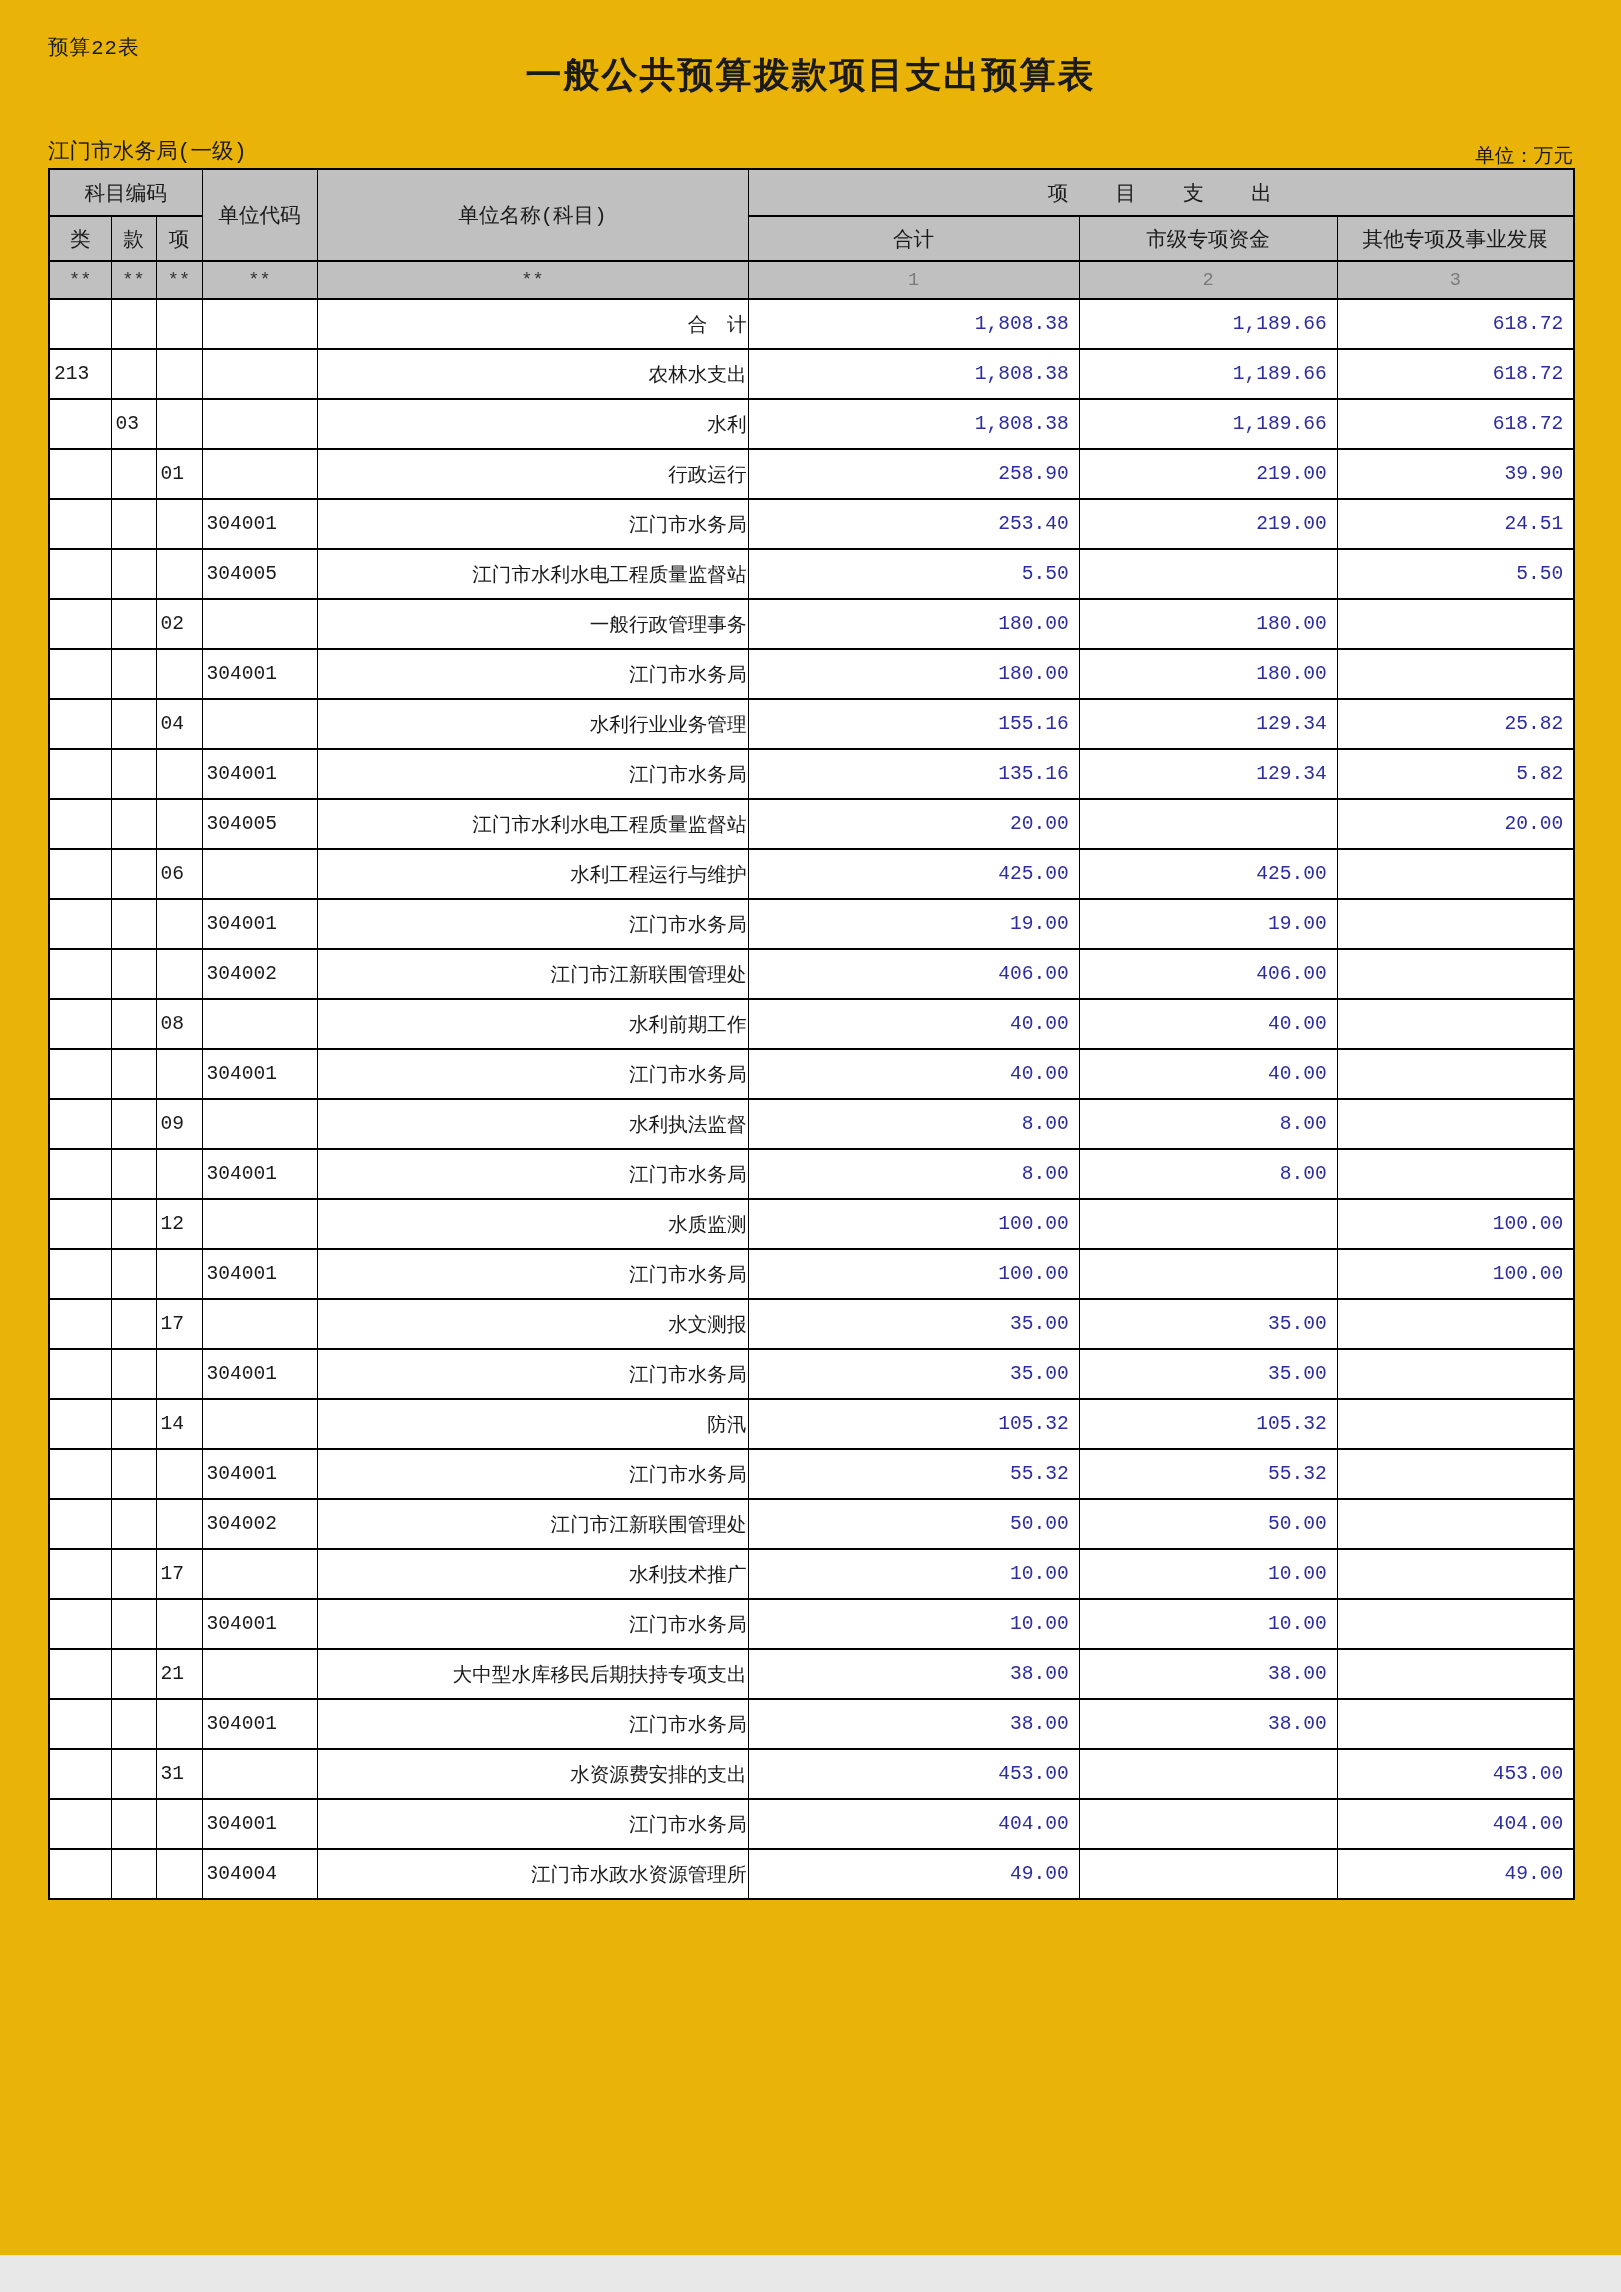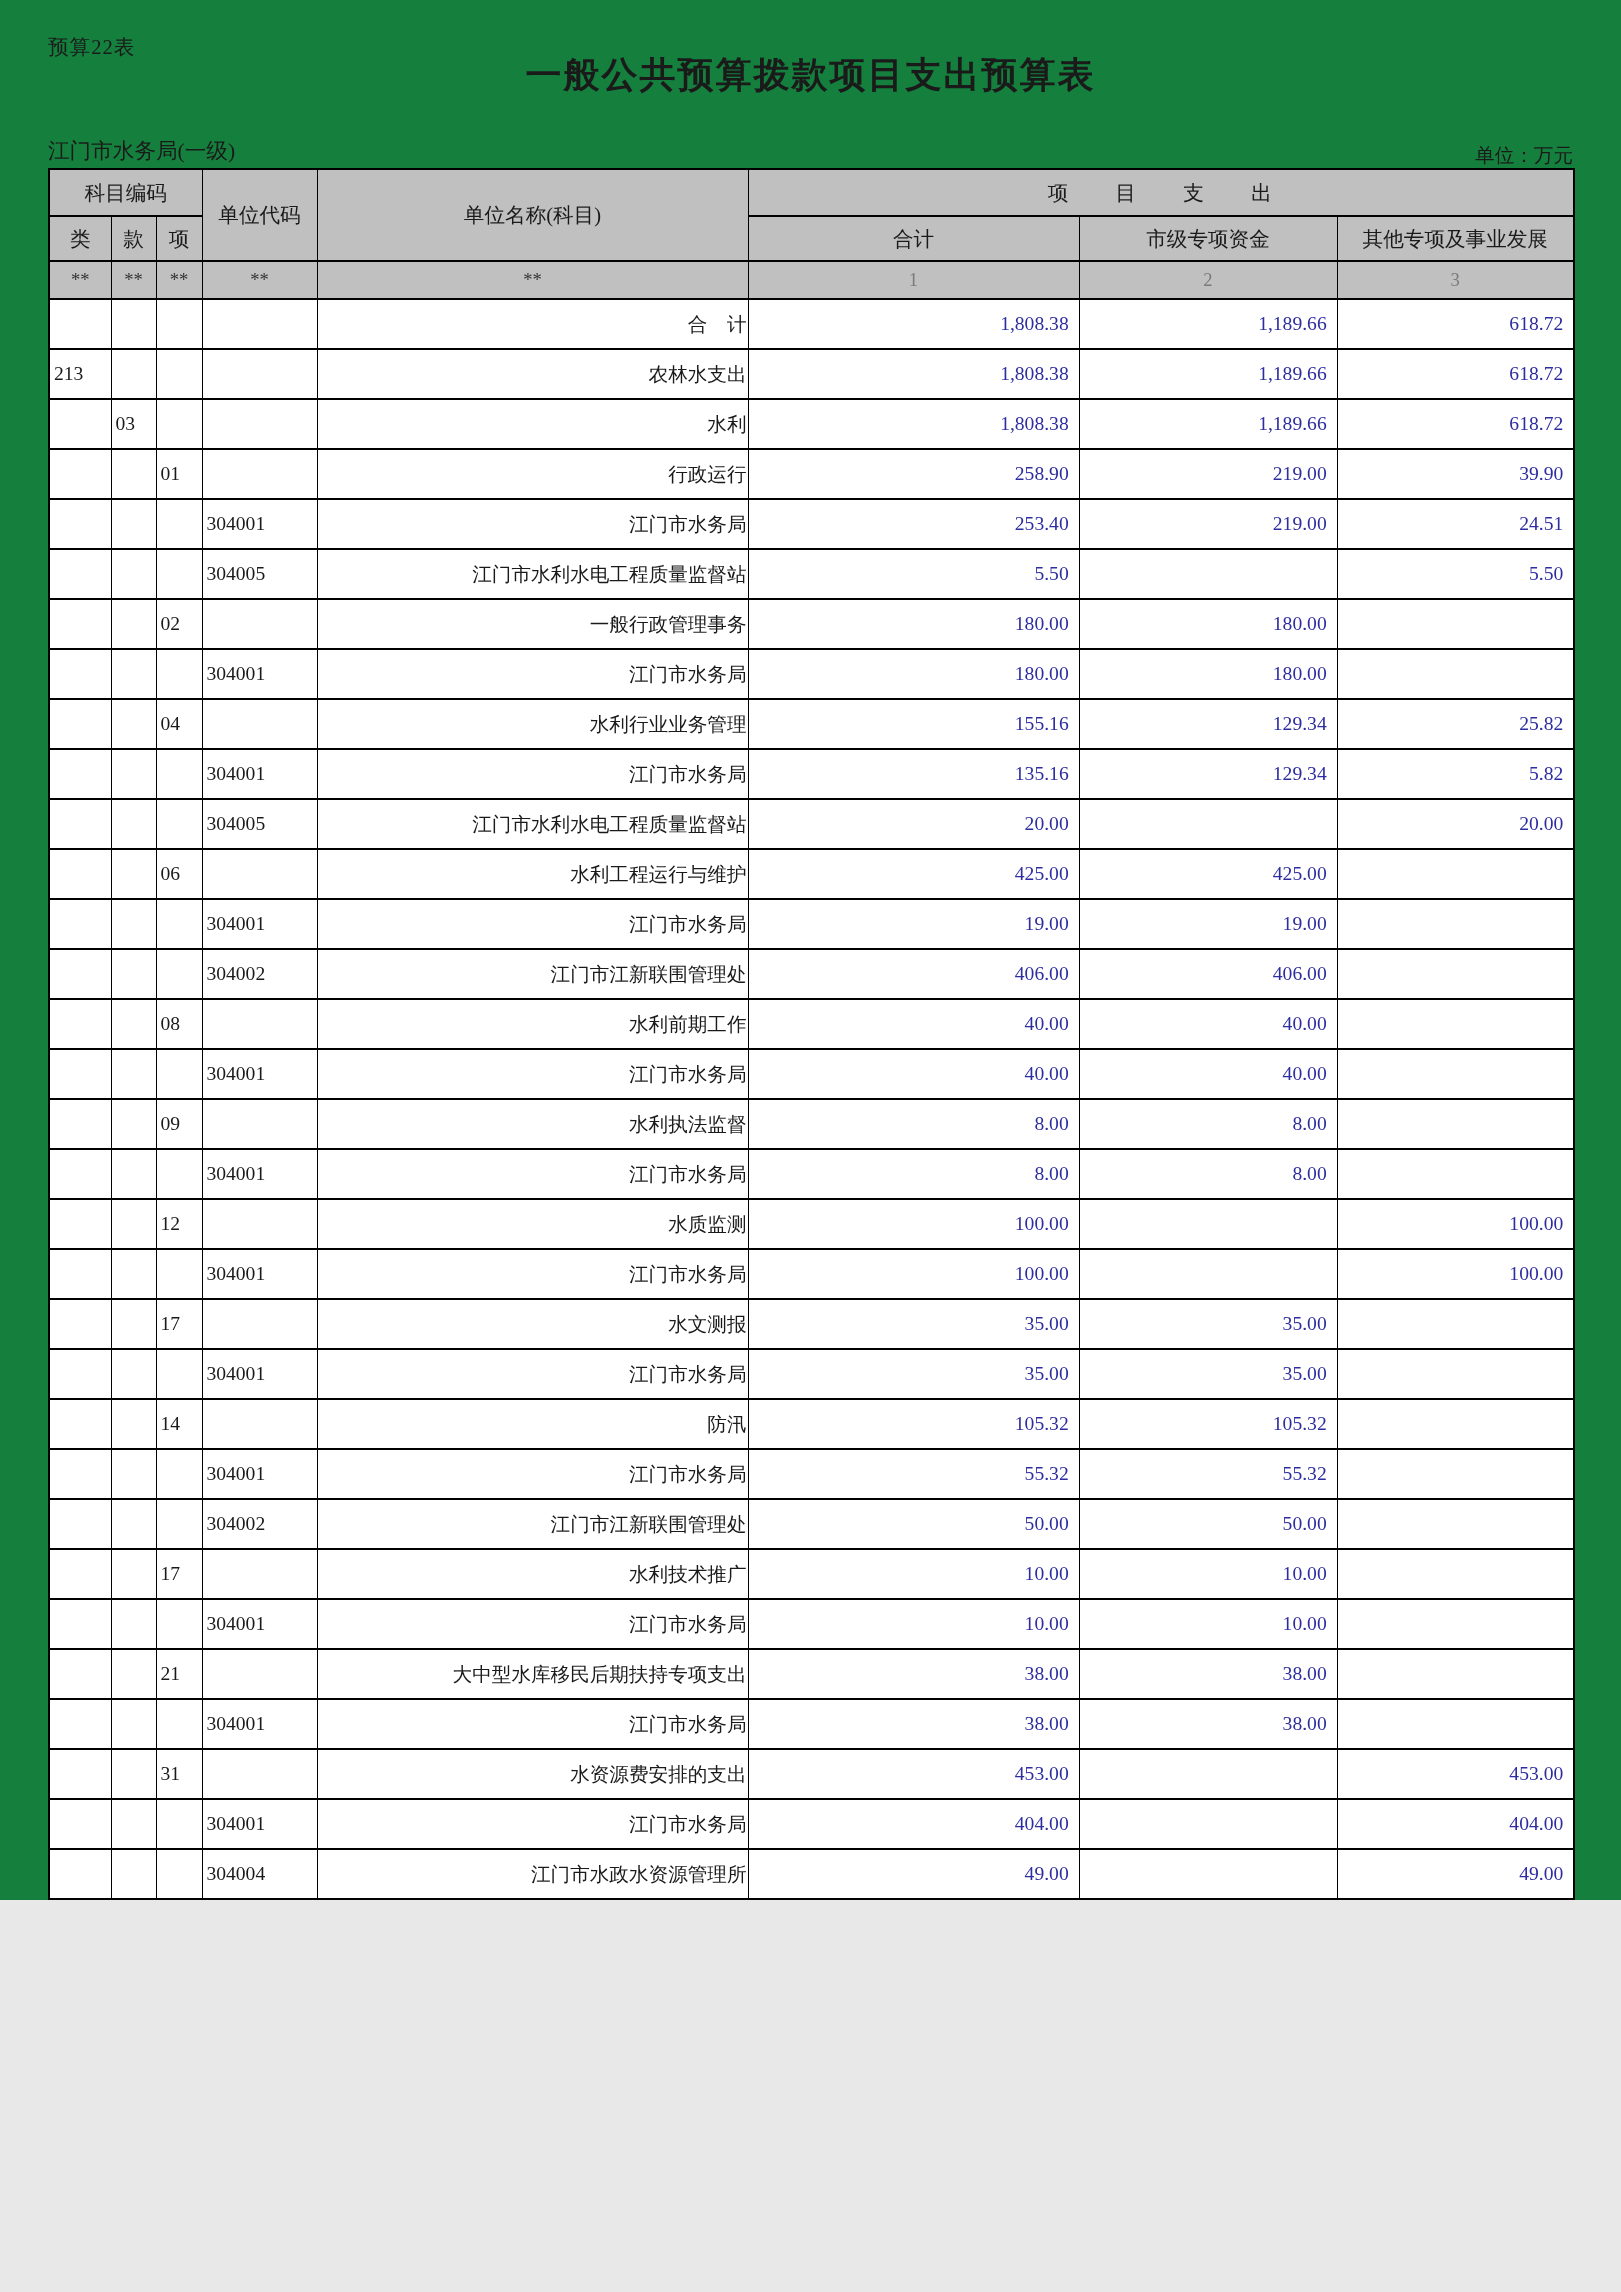--- a/index.html
+++ b/index.html
@@ -1,20 +1,20 @@
 <!DOCTYPE html>
 <html><head>
 <meta charset="utf-8">
 <style>
   html,body{margin:0;padding:0;background:#e8e8e8;}
   .page{
     position:relative;
-    width:1621px;height:1900px;
-    background:#15803d;
-    font-family:Liberation Serif, serif;
+    width:1621px;height:2255px;
+    background:#eab308;
+    font-family:Liberation Mono, monospace;
     color:#1a1a1a;
     overflow:hidden;
   }
   .form-label{
     position:absolute;left:48px;top:33px;
     font-size:20.6px;letter-spacing:1px;
   }
   .page-title{
     position:absolute;left:0;top:51px;width:100%;
     text-align:center;font-size:36px;font-weight:bold;letter-spacing:2px;

